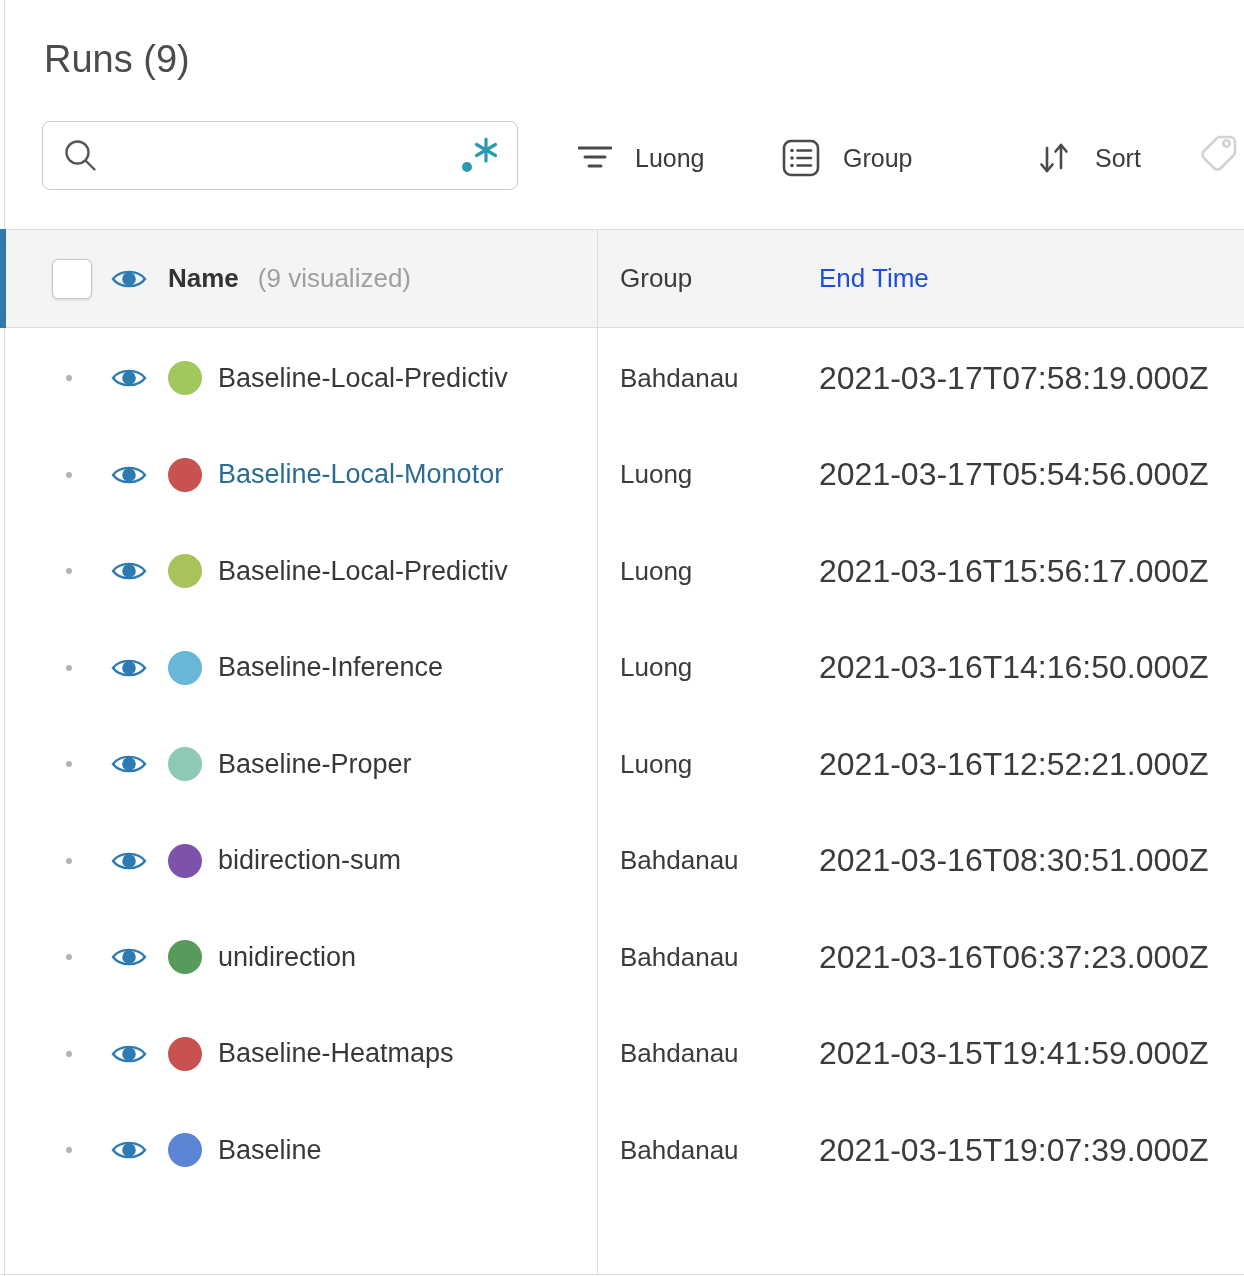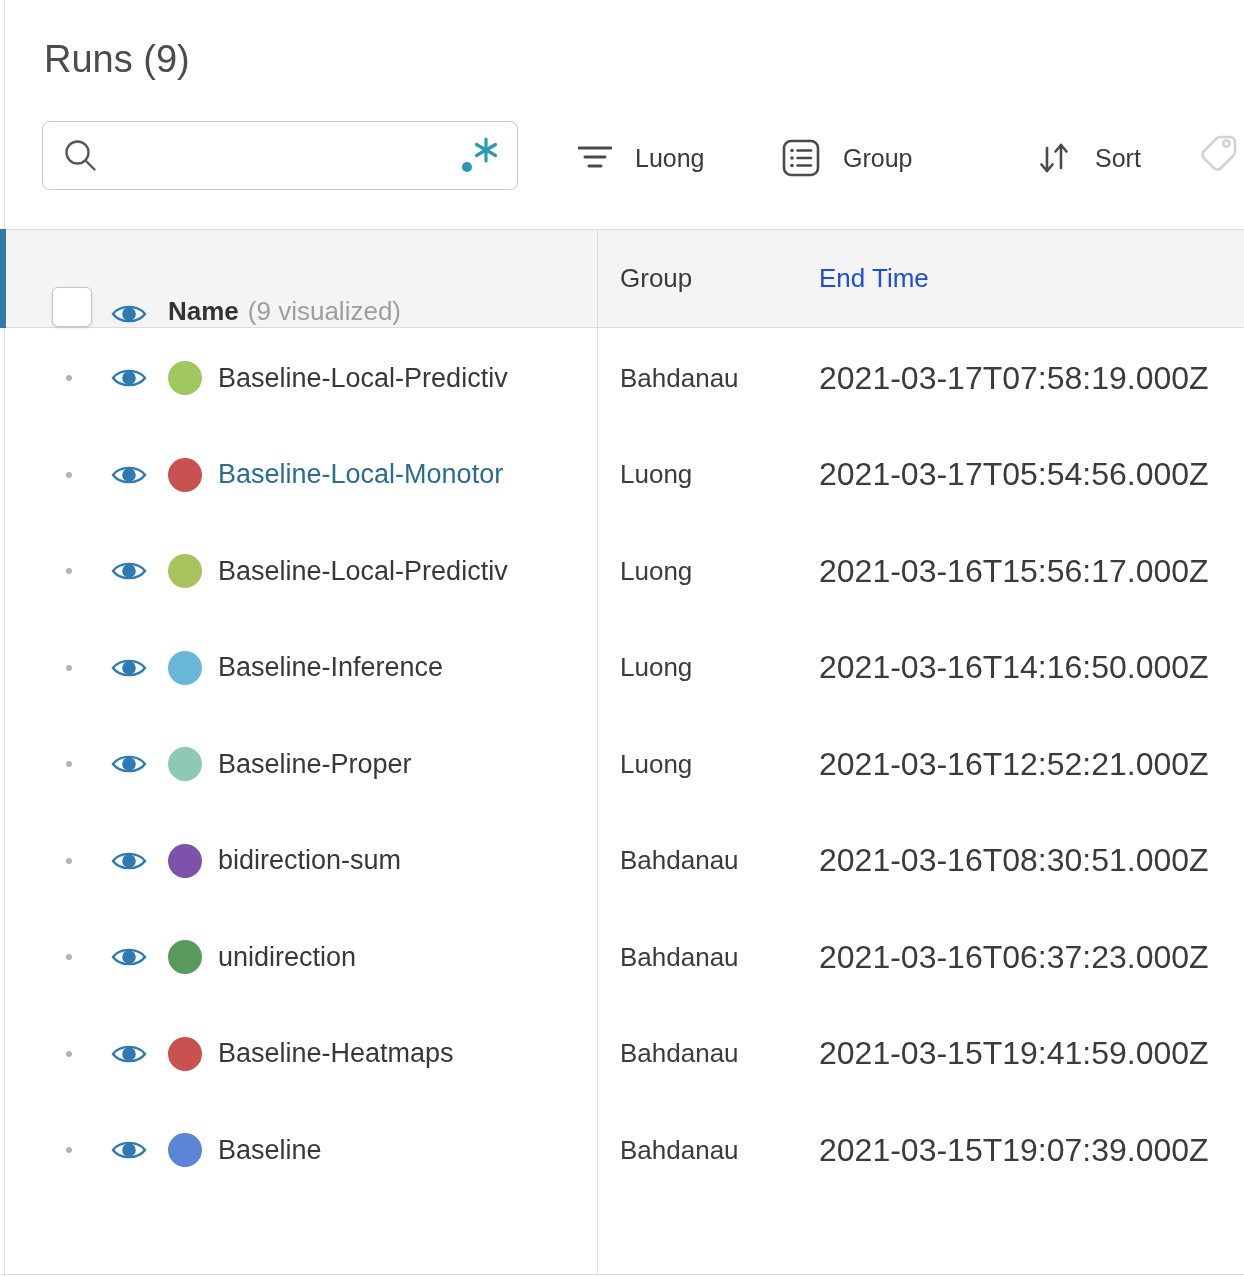--- a/index.html
+++ b/index.html
@@ -33,26 +33,26 @@
   .mag-stroke { fill:none; stroke:#565656; stroke-width:2.4; stroke-linecap:round; }
   .regex-stroke { fill:none; stroke:var(--regex-teal); stroke-width:3.2; stroke-linecap:round; }
   .regex-fill { fill:var(--regex-teal); }
   .tag-stroke { fill:none; stroke:var(--tag-gray); stroke-width:2.6; stroke-linejoin:round; }
 
   
   .table-header { position:absolute; left:0; top:229px; width:1244px; height:99px; background:#f4f4f4;
     border-top:1px solid var(--border-gray); border-bottom:1px solid var(--border-gray);
     display:grid; grid-template-columns:597px 198px 1fr; align-items:center; }
   .scroll-indicator { position:absolute; left:0; top:-1px; width:6px; height:99px; background:var(--indicator-blue); }
-  .th-name { display:flex; align-items:flex-end; height:100%; }
+  .th-name { display:flex; align-items:center; height:100%; }
   .checkbox { margin-left:52px; width:40px; height:40px; background:#fff; border:1.5px solid #c6c6c6; border-radius:6px;
     box-shadow:0 1px 3px rgba(0,0,0,0.12); cursor:pointer; flex:0 0 auto; }
   .th-name .eye { margin-left:18px; }
   .th-name-label { margin-left:20px; font-size:26px; font-weight:600; color:#333; cursor:pointer; }
-  .th-name-suffix { margin-left:9px; font-size:26px; color:#9e9e9e; font-weight:400; }
+  .th-name-suffix { margin-left:19px; font-size:26px; color:#9e9e9e; font-weight:400; }
   .th-group { padding-left:23px; font-size:26px; color:#3b3b3b; cursor:pointer; }
   .th-endtime { padding-left:24px; font-size:26px; color:#1d4ed8; cursor:pointer; }
 
   
   .col-divider { position:absolute; left:597px; top:229px; width:1px; height:1046px; background:var(--border-gray); }
 
   
   .table-body { position:absolute; left:0; top:330px; width:1096px; }
   .row { display:grid; grid-template-columns:597px 198px 1fr; height:96.5px; align-items:center; }
   .name-cell { display:flex; align-items:center; overflow:hidden; white-space:nowrap; height:100%; }

